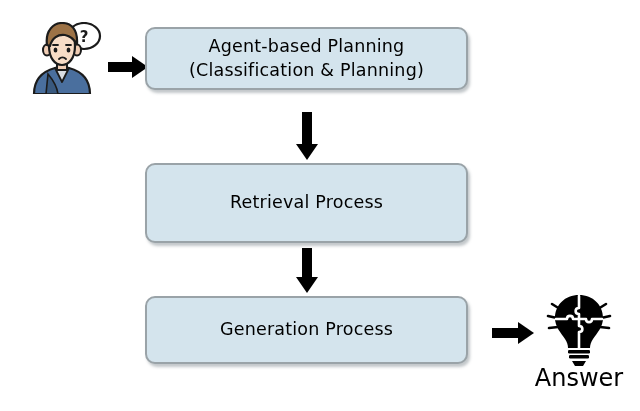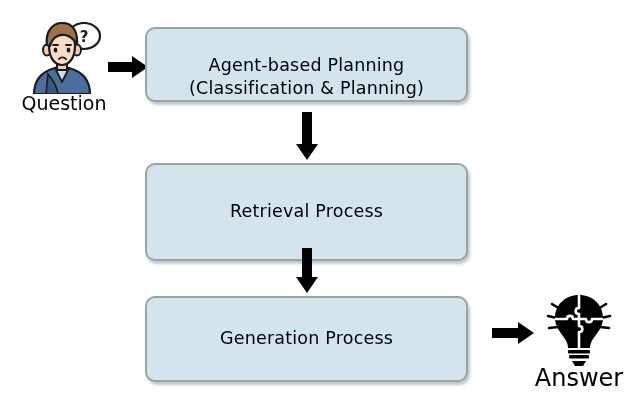--- a/index.html
+++ b/index.html
@@ -35,23 +35,23 @@
     color: #000000;
     text-align: center;
   }
   .proc-line {
     font-size: 17.5px;
     line-height: 1.32;
     letter-spacing: 0.2px;
     white-space: nowrap;
   }
 
-  #box-plan     { top: 27px;  height: 75px; justify-content: flex-end; }
-  #box-retrieve { top: 163px; height: 98px; }
-  #box-generate { top: 296px; height: 86px; }
+  #box-plan     { top: 27px;  height: 63px; }
+  #box-retrieve { top: 163px; height: 80px; }
+  #box-generate { top: 296px; height: 68px; }
 
   
   .arrow-down {
     position: absolute;
     left: 296px;
     width: 22px;
   }
   .arrow-down .shaft {
     position: absolute;
     left: 6px;
@@ -181,21 +181,20 @@
 
         <path d="M23 23 C21 8 30 1 38 1 C47 1 54 7 53 22 C50 18 47 14 41 13 C34 12 28 16 26 24 Z" fill="#9c7246" stroke="#1b1b1b" stroke-width="2.2" stroke-linejoin="round"></path>
 
         <path d="M29 23 L34 23" stroke="#1b1b1b" stroke-width="1.8" stroke-linecap="round"></path>
         <path d="M42 23 L47 23" stroke="#1b1b1b" stroke-width="1.8" stroke-linecap="round"></path>
         <ellipse cx="31.5" cy="28" rx="1.9" ry="2.6" fill="#1b1b1b"></ellipse>
         <ellipse cx="44.5" cy="28" rx="1.9" ry="2.6" fill="#1b1b1b"></ellipse>
         <path d="M35 37 C37 35 40 35 42 37" stroke="#1b1b1b" stroke-width="1.8" fill="none" stroke-linecap="round"></path>
       </svg>
     </div>
-    <div id="question-label">Question</div>
   </div>
 
   <div class="arrow-right" id="arrow-q">
     <div class="shaft"></div>
     <div class="head"></div>
   </div>
 
   <div class="proc-box" id="box-plan">
     <div class="proc-line">Agent-based Planning</div>
     <div class="proc-line">(Classification &amp; Planning)</div>

